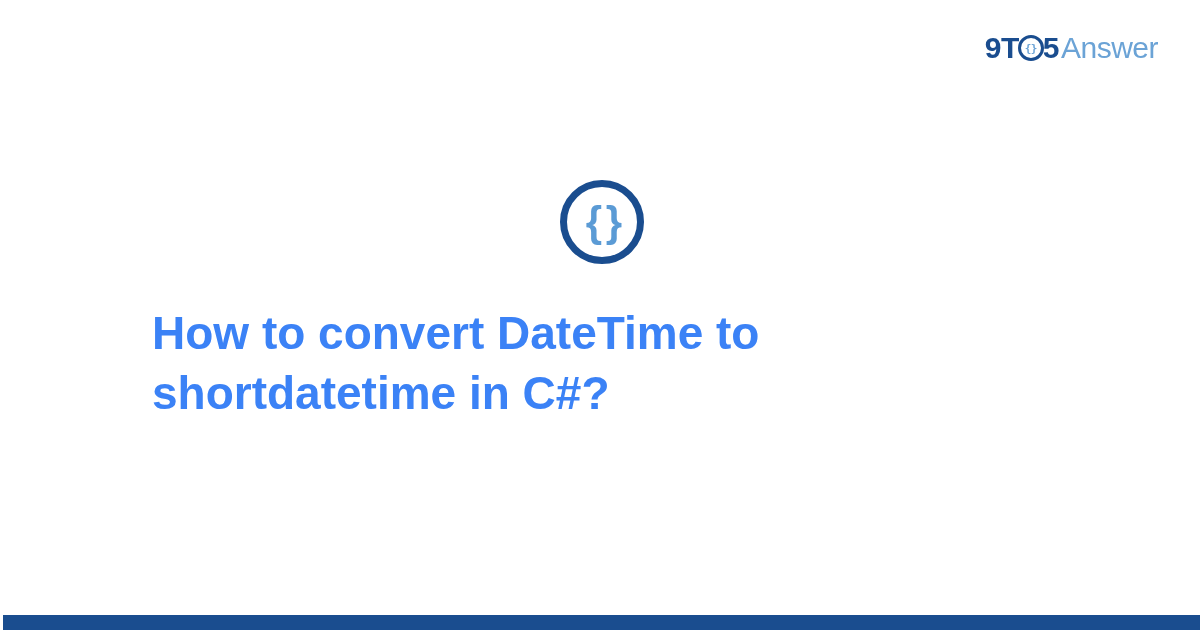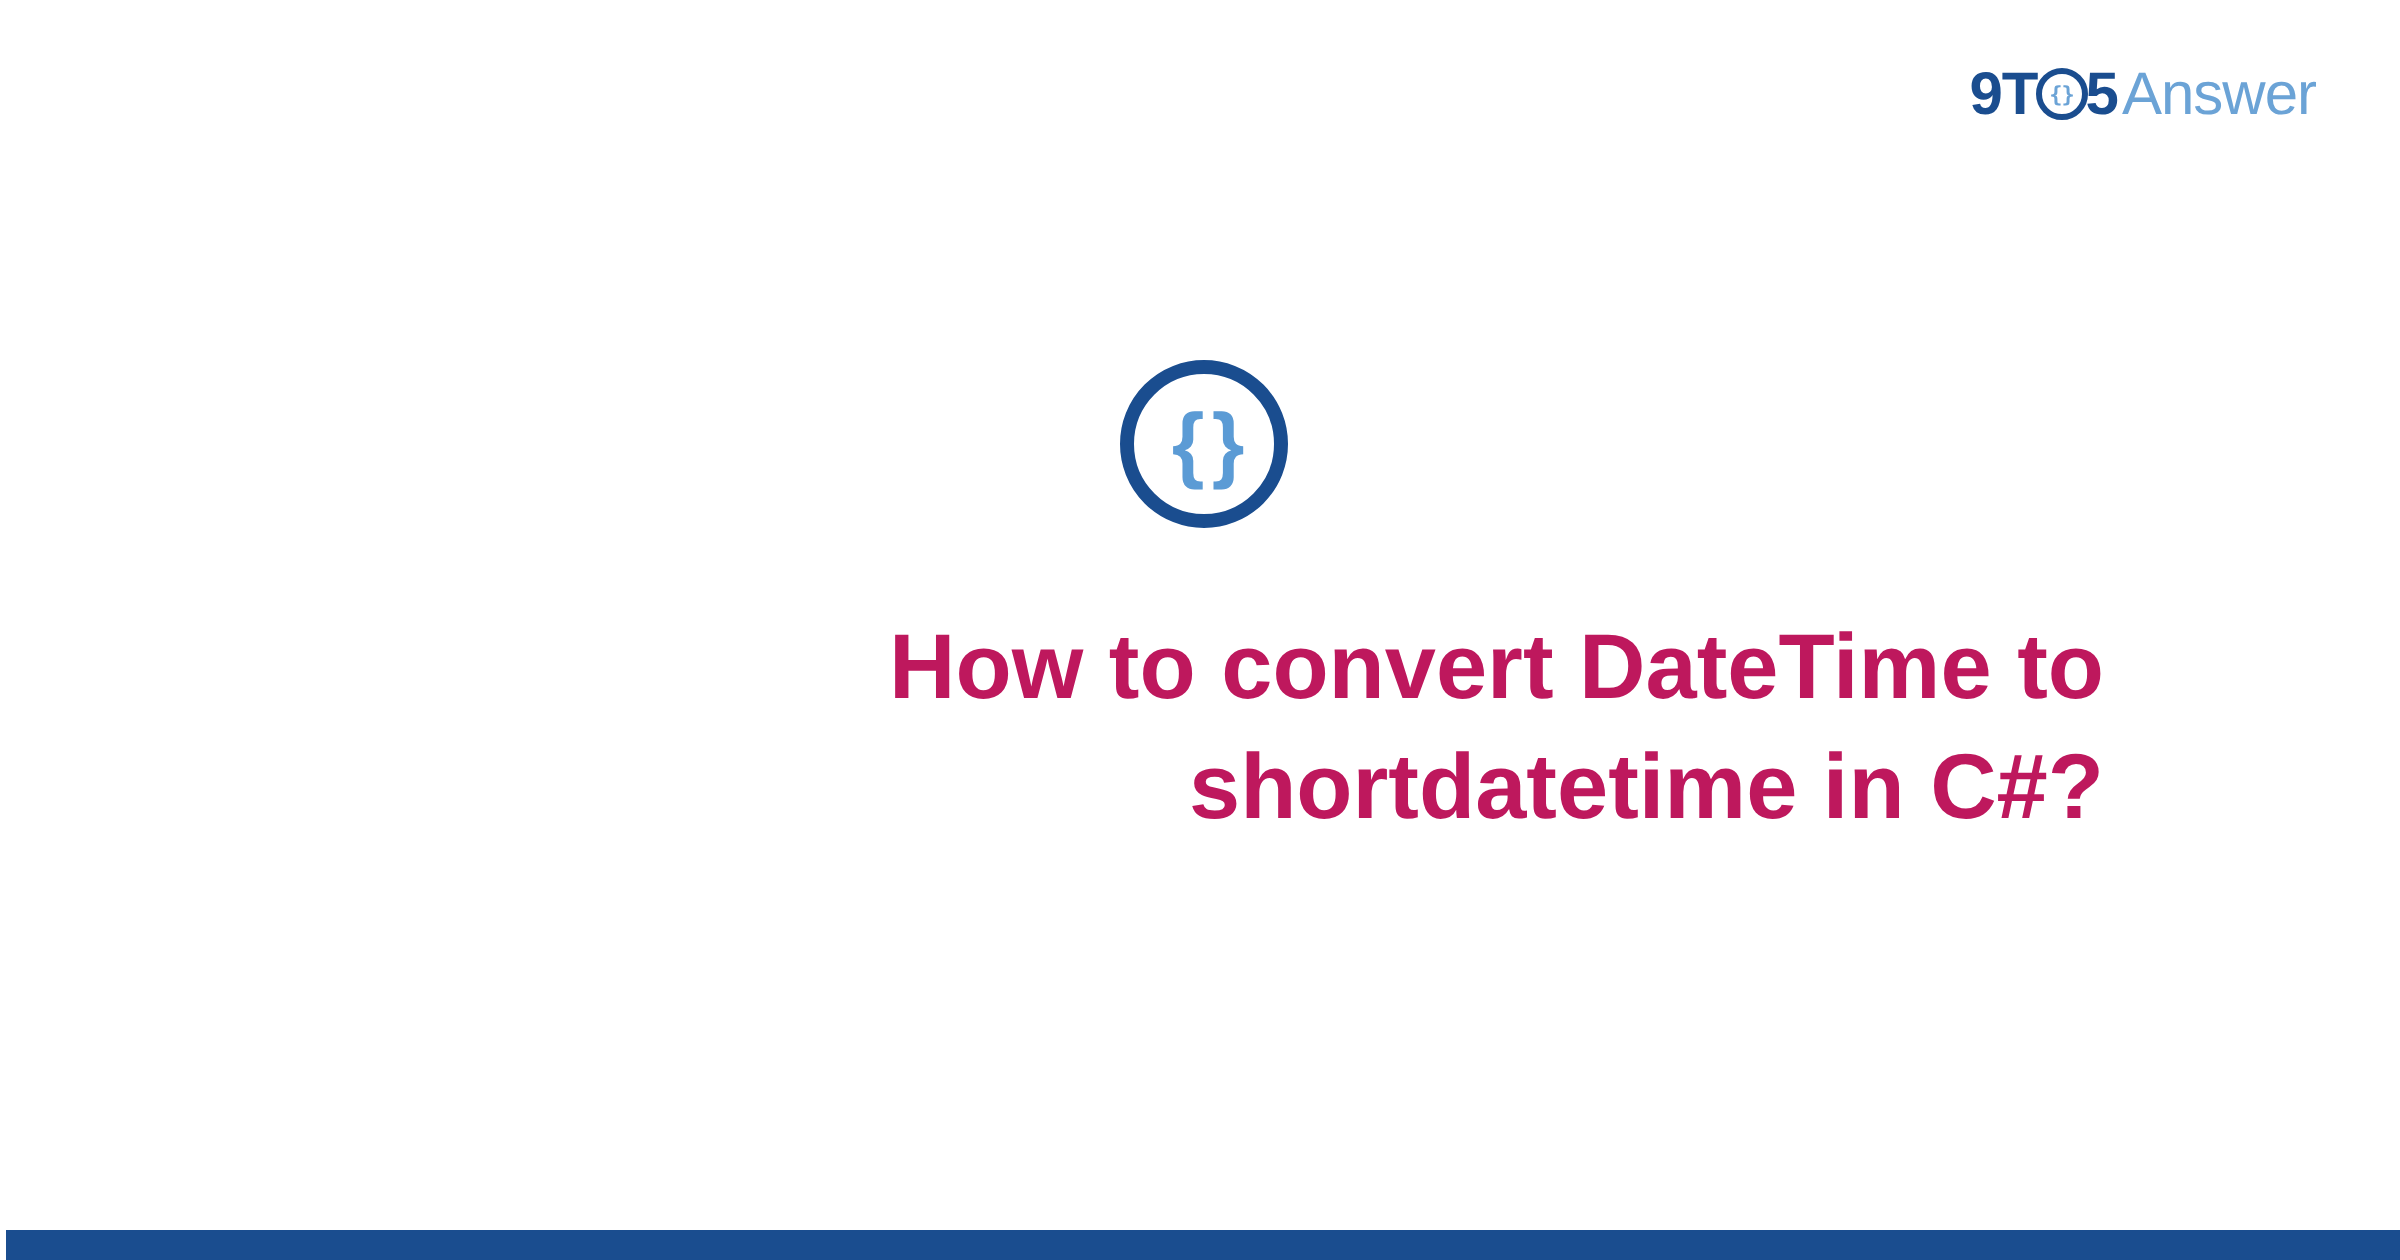--- a/index.html
+++ b/index.html
@@ -80,22 +80,22 @@
     .icon-braces {
       font-size: 42px;
       font-weight: 700;
       color: #5b9bd5;
       font-family: "Segoe UI", Arial, sans-serif;
       letter-spacing: -4px;
     }
     .title {
       font-size: 46px;
       font-weight: 700;
-      color: #be185d;
-      text-align: right;
+      color: #3b82f6;
+      text-align: left;
       line-height: 1.3;
       max-width: 900px;
     }
     .bottom-bar {
       position: absolute;
       bottom: 0;
       left: 0;
       right: 0;
       height: 16px;
       background: #1a4d8f;

